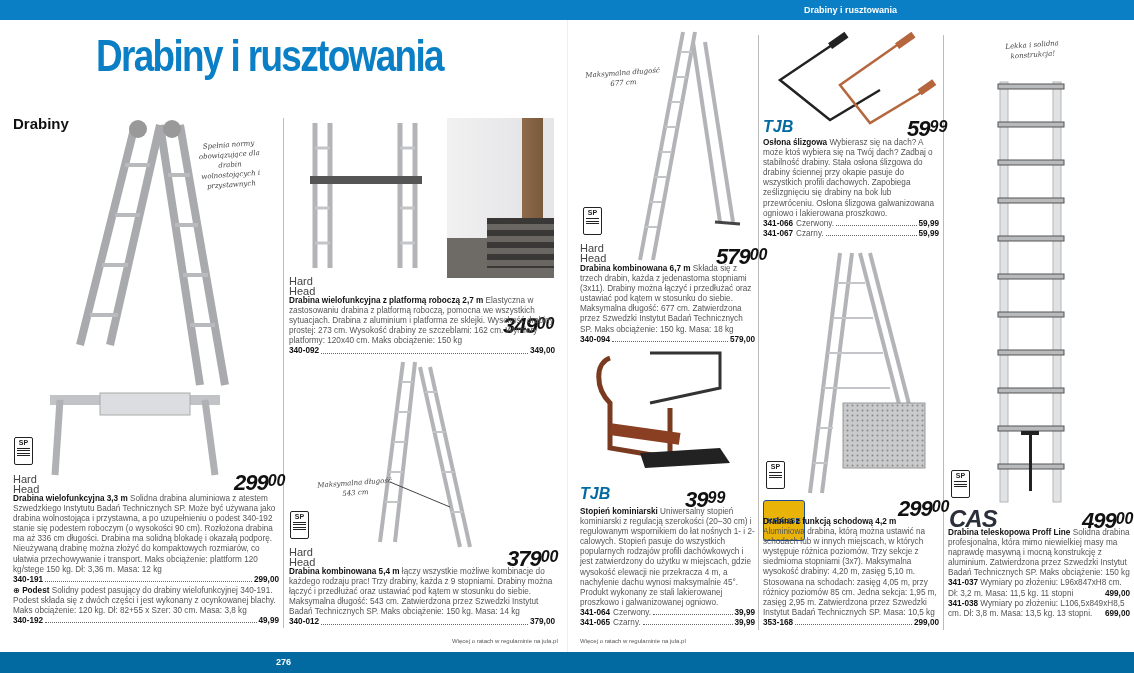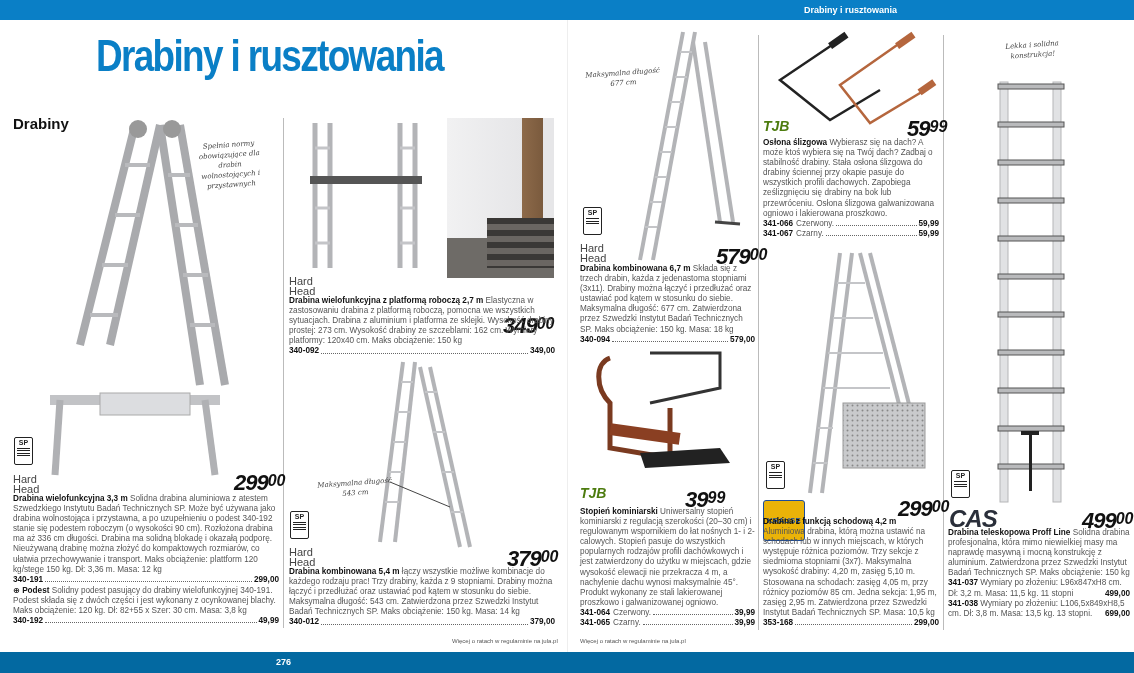--- a/index.html
+++ b/index.html
@@ -13,21 +13,21 @@
   .section{position:absolute;left:13px;top:115px;font-size:15px;font-weight:bold;color:#111;}
   .vline{position:absolute;width:1px;background:#bbb;}
   .block{position:absolute;font-size:8.2px;line-height:10.1px;color:#555;}
   .block b{color:#111;}
   .price{position:absolute;font-size:22px;font-weight:bold;font-style:italic;color:#111;letter-spacing:-1px;}
   .price sup{font-size:16px;vertical-align:top;position:relative;top:2px;letter-spacing:0;}
   .row{display:flex;color:#111;font-weight:bold;}
   .row .dots{flex:1;border-bottom:1px dotted #666;margin:0 2px 3px 2px;}
   .row .lbl{font-weight:normal;color:#555;margin-left:3px;}
   .brand-hh{position:absolute;font-size:11px;font-weight:normal;line-height:10px;color:#444;}
-  .brand-tjb{position:absolute;font-size:14px;font-weight:bold;font-style:italic;color:#4d7c0f;}
+  .brand-tjb{position:absolute;font-size:16px;font-weight:bold;font-style:italic;color:#0369a1;}
   .brand-krause{position:absolute;border:1.5px solid #1c4d9c;border-radius:3px;color:#1c4d9c;font-size:8px;font-weight:bold;padding:15px 3px;background:#eab308;}
   .brand-cas{position:absolute;font-size:24px;font-weight:bold;font-style:italic;color:#2a2f3a;letter-spacing:-1px;}
   .sp-badge{position:absolute;width:17px;height:26px;border:1.2px solid #222;border-radius:2px;font-size:7px;font-weight:bold;text-align:center;line-height:9px;background:#fff;}
   .sp-badge .lines{height:8px;margin:1px 2px;background:repeating-linear-gradient(#222 0 1px,#fff 1px 2.5px);}
   .note{position:absolute;font-family:"DejaVu Serif",serif;font-style:italic;font-size:7px;color:#444;text-align:center;line-height:10px;transform:rotate(-4deg);}
   .photo{position:absolute;background:linear-gradient(#e9e9ea,#c9c9cb);}
   .footnote{position:absolute;font-size:6px;color:#555;}
   svg{position:absolute;overflow:visible;}
 </style>
 </head>

